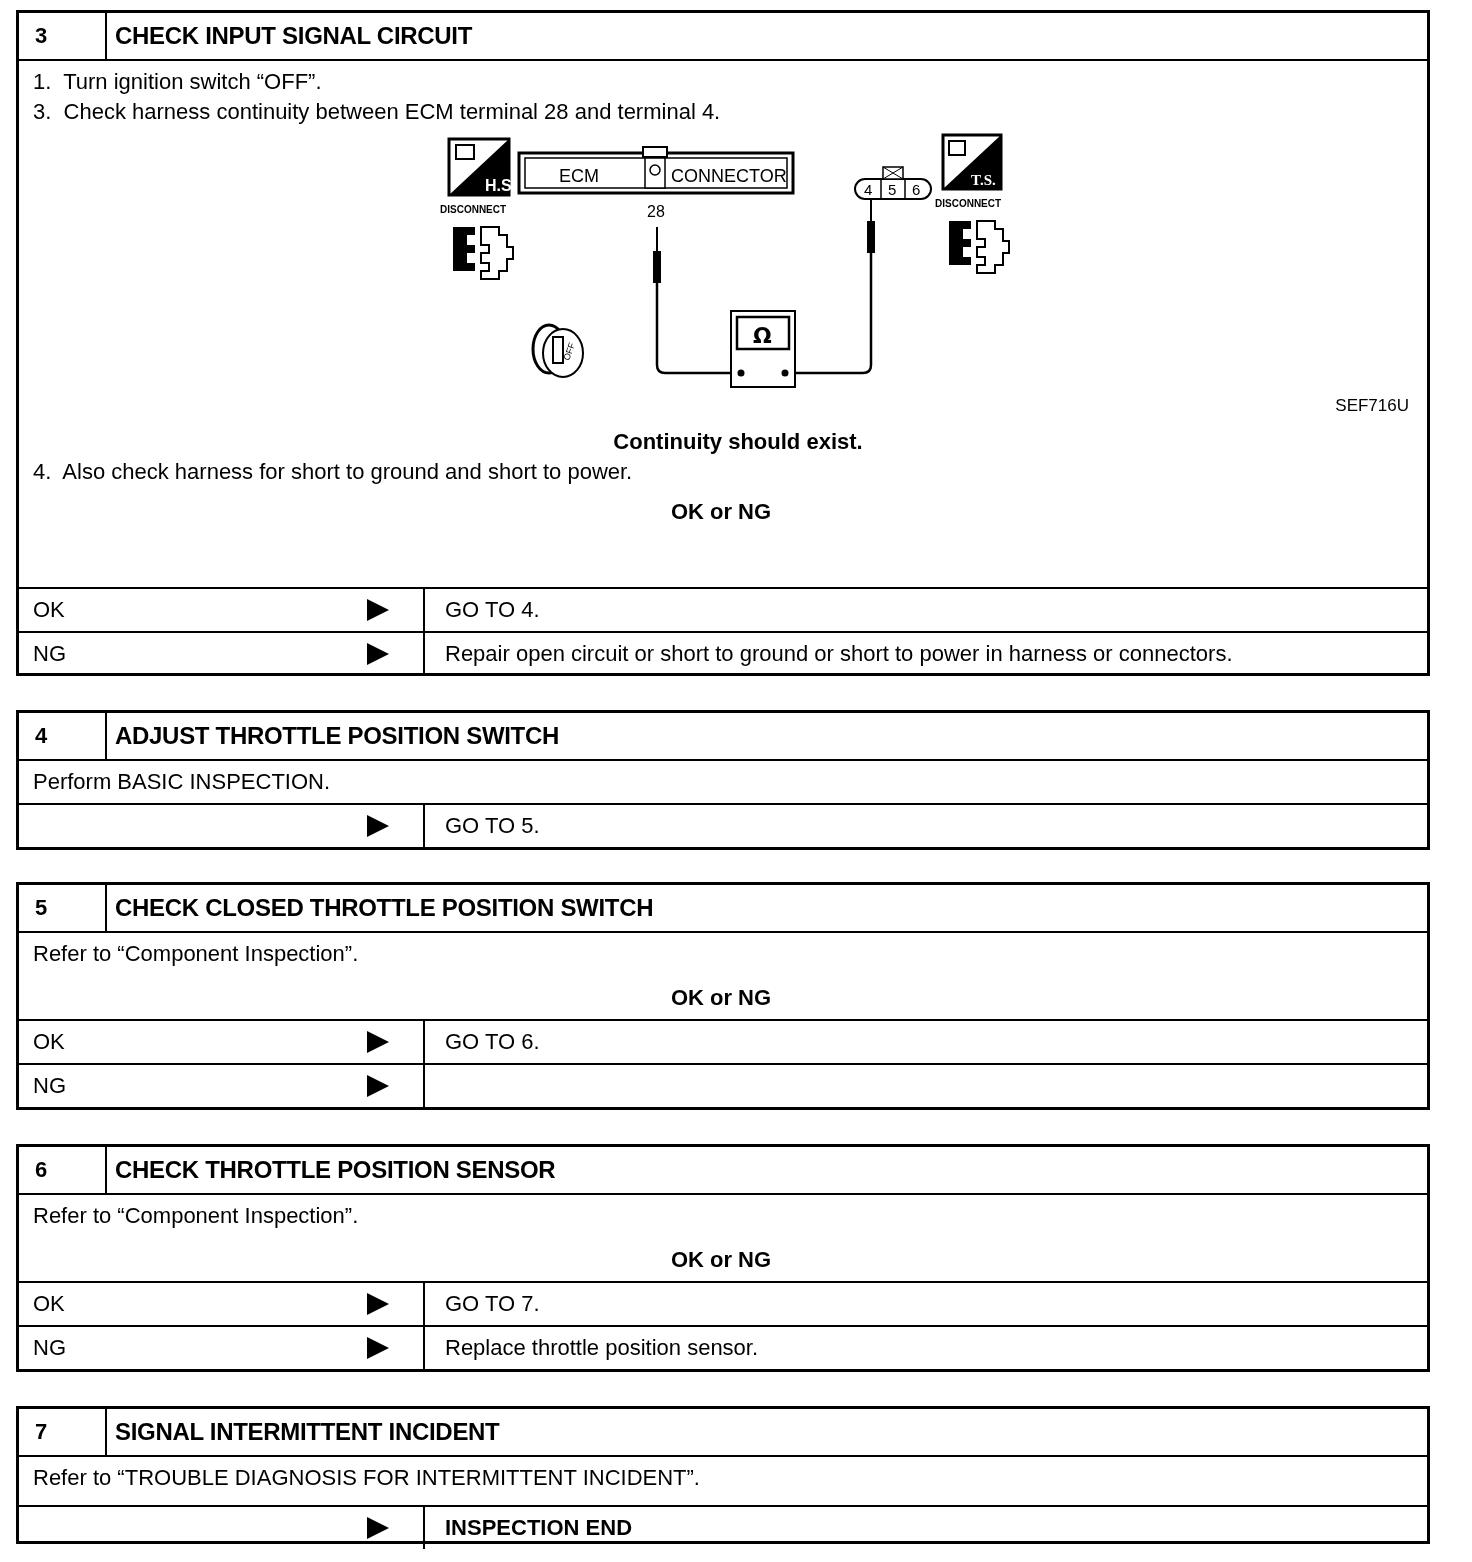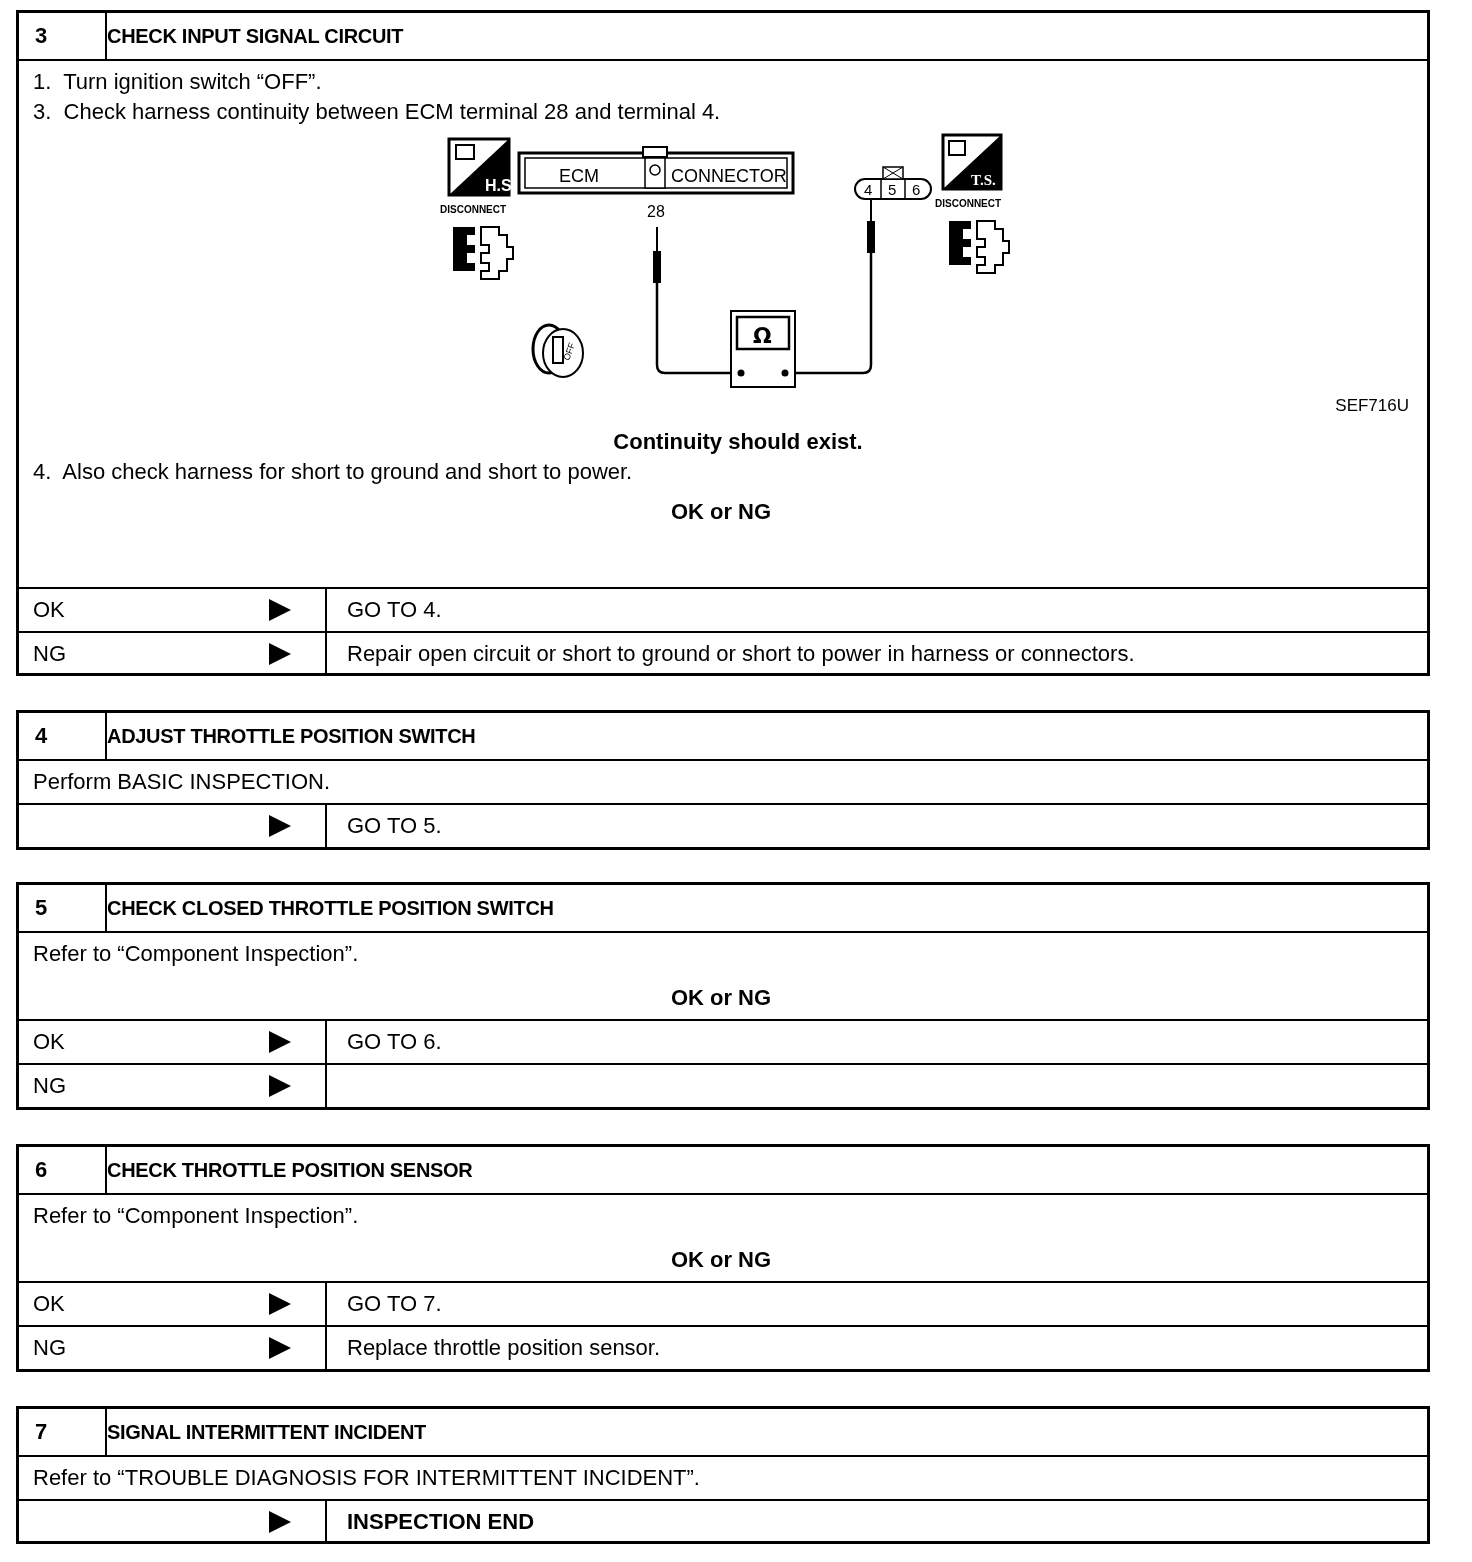--- a/index.html
+++ b/index.html
@@ -12,29 +12,29 @@
     border: 3px solid #000; box-sizing: border-box; background: #fff;
   }
   .row { display: flex; border-top: 2px solid #000; box-sizing: border-box; }
   .row:first-child { border-top: none; }
   .hdr { height: 46px; }
   .hdr .num {
     width: 88px; border-right: 2px solid #000; display: flex; align-items: center;
     padding-left: 16px; box-sizing: border-box; font-weight: bold; font-size: 22px;
   }
   .hdr .title {
-    flex: 1; display: flex; align-items: center; 
-    font-weight: bold; font-size: 20px; letter-spacing: -0.3px;
+    flex: 1; display: flex; align-items: center; padding-left: 8px;
+    font-weight: bold; font-size: 24px; letter-spacing: -0.3px;
   }
   .body { display: block; padding: 6px 18px 6px 14px; font-size: 22px; line-height: 30px; }
   .body .line { white-space: pre; }
   .okng { text-align: center; font-weight: bold; font-size: 22px; margin-top: 10px; }
   .res { height: 44px; }
   .res .lab {
-    width: 308px; border-right: 2px solid #000; box-sizing: border-box;
+    width: 406px; border-right: 2px solid #000; box-sizing: border-box;
     display: flex; align-items: center; justify-content: space-between;
     padding: 0 34px 0 14px; font-size: 22px;
   }
   .res .arrow { width: 0; height: 0; border-top: 11px solid transparent; border-bottom: 11px solid transparent; border-left: 22px solid #000; }
   .res .act { flex: 1; display: flex; align-items: center; padding-left: 20px; font-size: 22px; }
   .res .act.bold { font-weight: bold; }
   .diagram { position: relative; height: 300px; }
   .fig-id { position: absolute; right: 0; bottom: 6px; font-size: 17px; }
   .bold { font-weight: bold; text-align: center; }
 </style>
@@ -211,21 +211,21 @@
       </div>
     <div class="act">Replace throttle position sensor.</div>
   </div>
 </div>
 
 <div class="step" style="top:1406px; height:138px;">
   <div class="row hdr">
     <div class="num">7</div>
     <div class="title">SIGNAL INTERMITTENT INCIDENT</div>
   </div>
-  <div class="row body" style="height:44px;">
+  <div class="row body" style="height:50px;">
     <div class="line">Refer to “TROUBLE DIAGNOSIS FOR INTERMITTENT INCIDENT”.</div>
   </div>
   <div class="row res">
     <div class="lab">
         <span></span>
         <span class="arrow"></span>
       </div>
     <div class="act bold">INSPECTION END</div>
   </div>
 </div>

